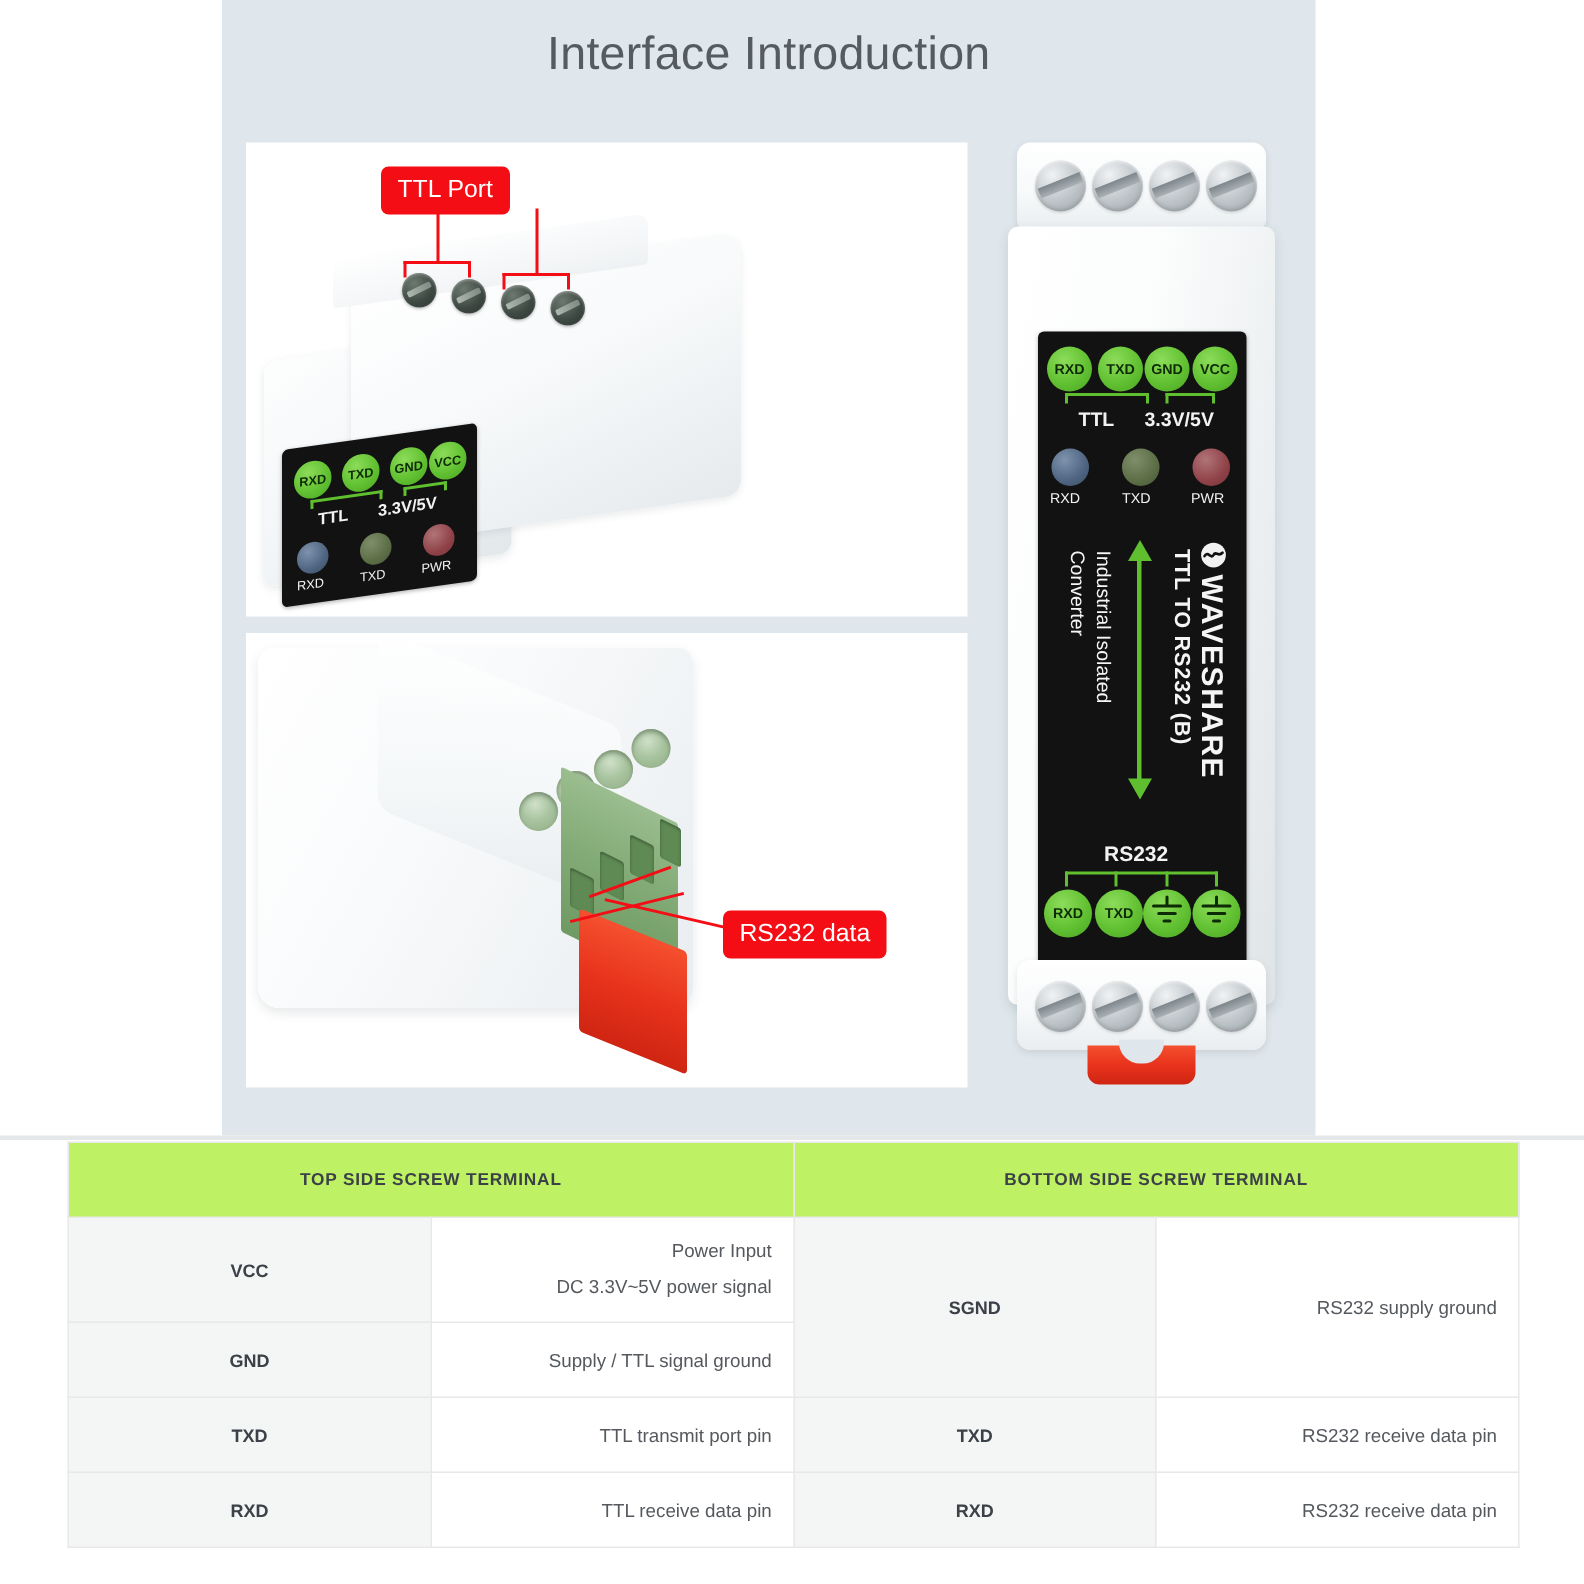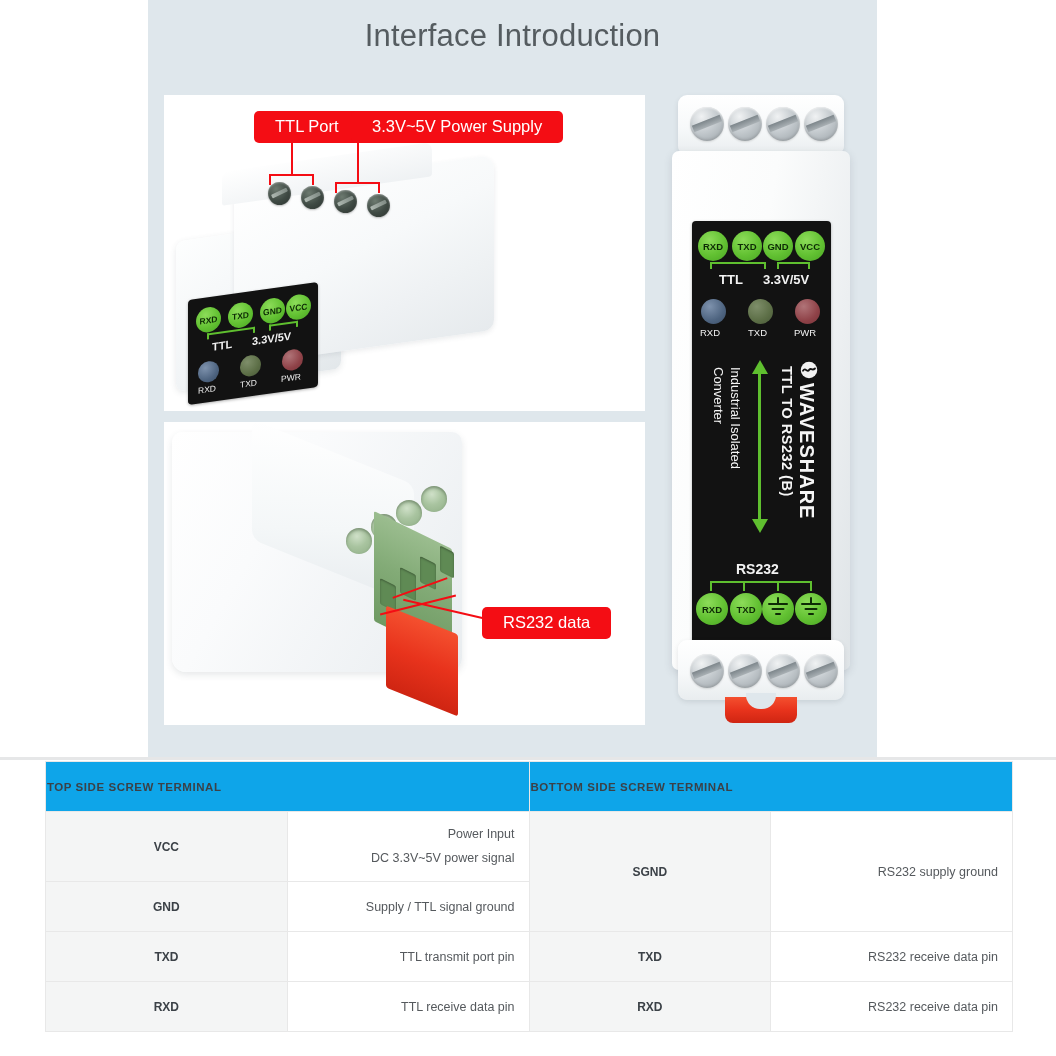--- a/index.html
+++ b/index.html
@@ -84,21 +84,21 @@
   .lamp { position: absolute; border-radius: 50%; }
   .lamp.blue  { background: radial-gradient(circle at 35% 30%, #7e92ad 0%, #4e6480 60%, #3b4e66 100%); }
   .lamp.green { background: radial-gradient(circle at 35% 30%, #7e8e6a 0%, #5c6e46 60%, #48583a 100%); }
   .lamp.red   { background: radial-gradient(circle at 35% 30%, #b07478 0%, #8f4248 60%, #77343a 100%); }
   .bracket { position: absolute; border: 2px solid #5fbf2f; border-bottom: none; }
 
   
   .callout {
     position: absolute; background: #f40d14; color: #ffffff;
     border-radius: 5px; font-size: 16.5px; line-height: 1;
-    padding: 7px 21px 8px; white-space: nowrap;
+    padding: 7px 11px 8px; white-space: nowrap;
   }
   .lead { position: absolute; background: #f40d14; }
   .lead-v { width: 2px; }
   .lead-h { height: 2px; }
   .brk {
     position: absolute; border: 2px solid #f40d14; border-bottom: none;
   }
 
   
   #bl-main {
@@ -159,22 +159,22 @@
   .gnd-sym i { position: absolute; left: 50%; transform: translateX(-50%); background: #0d2b05; height: 2px; border-radius: 1px; }
 
   
   .tbl {
     position: absolute; left: 45px; top: 761px; width: 968px;
     border-collapse: collapse; table-layout: fixed;
     background: #ffffff;
   }
   .tbl td, .tbl th { border: 1px solid #e8e8e8; }
   .tbl thead th {
-    background: #0ea5e9; height: 50px; font-size: 11.5px; color: #3b4147;
-    font-weight: bold; letter-spacing: .55px; text-align: left;
+    background: #bef264; height: 50px; font-size: 11.5px; color: #3b4147;
+    font-weight: bold; letter-spacing: .55px; text-align: center;
   }
   .tbl td { font-size: 12.5px; color: #55595d; padding: 10px 14px; vertical-align: middle; text-align: right; }
   td.key {
     background: #f4f5f5; text-align: center; font-weight: bold;
     font-size: 12px; color: #3b4147; padding: 10px 4px;
   }
   .tbl .r-vcc { height: 70px; }
   .tbl .r-std { height: 50px; }
   .cellline { line-height: 1.85; }
   .gray-band { position: absolute; left:0; top: 757px; width: 1056px; height: 3px; background:#e6e7e8; }
@@ -217,21 +217,20 @@
       <div class="lamp blue" style="left:10px;top:64px;width:21px;height:21px;"></div>
       <div class="lamp green" style="left:52px;top:64px;width:21px;height:21px;"></div>
       <div class="lamp red" style="left:94px;top:64px;width:21px;height:21px;"></div>
       <div class="silk" style="left:10px;top:87px;font-size:8.5px;font-weight:normal;">RXD</div>
       <div class="silk" style="left:52px;top:87px;font-size:8.5px;font-weight:normal;">TXD</div>
       <div class="silk" style="left:93px;top:87px;font-size:8.5px;font-weight:normal;">PWR</div>
     </div>
   </div>
 
   <div class="callout" style="left:254px;top:111px;">TTL Port</div>
-  <div class="callout" style="left:351px;top:111px;">3.3V~5V Power Supply</div>
 
   <div class="photo-card" id="card-bottom">
     <div id="bl-main"></div>
     <div id="bl-top-face"></div>
 
     <div class="hole" style="left:182px;top:106px;"></div>
     <div class="hole" style="left:207px;top:92px;"></div>
     <div class="hole" style="left:232px;top:78px;"></div>
     <div class="hole" style="left:257px;top:64px;"></div>
 

